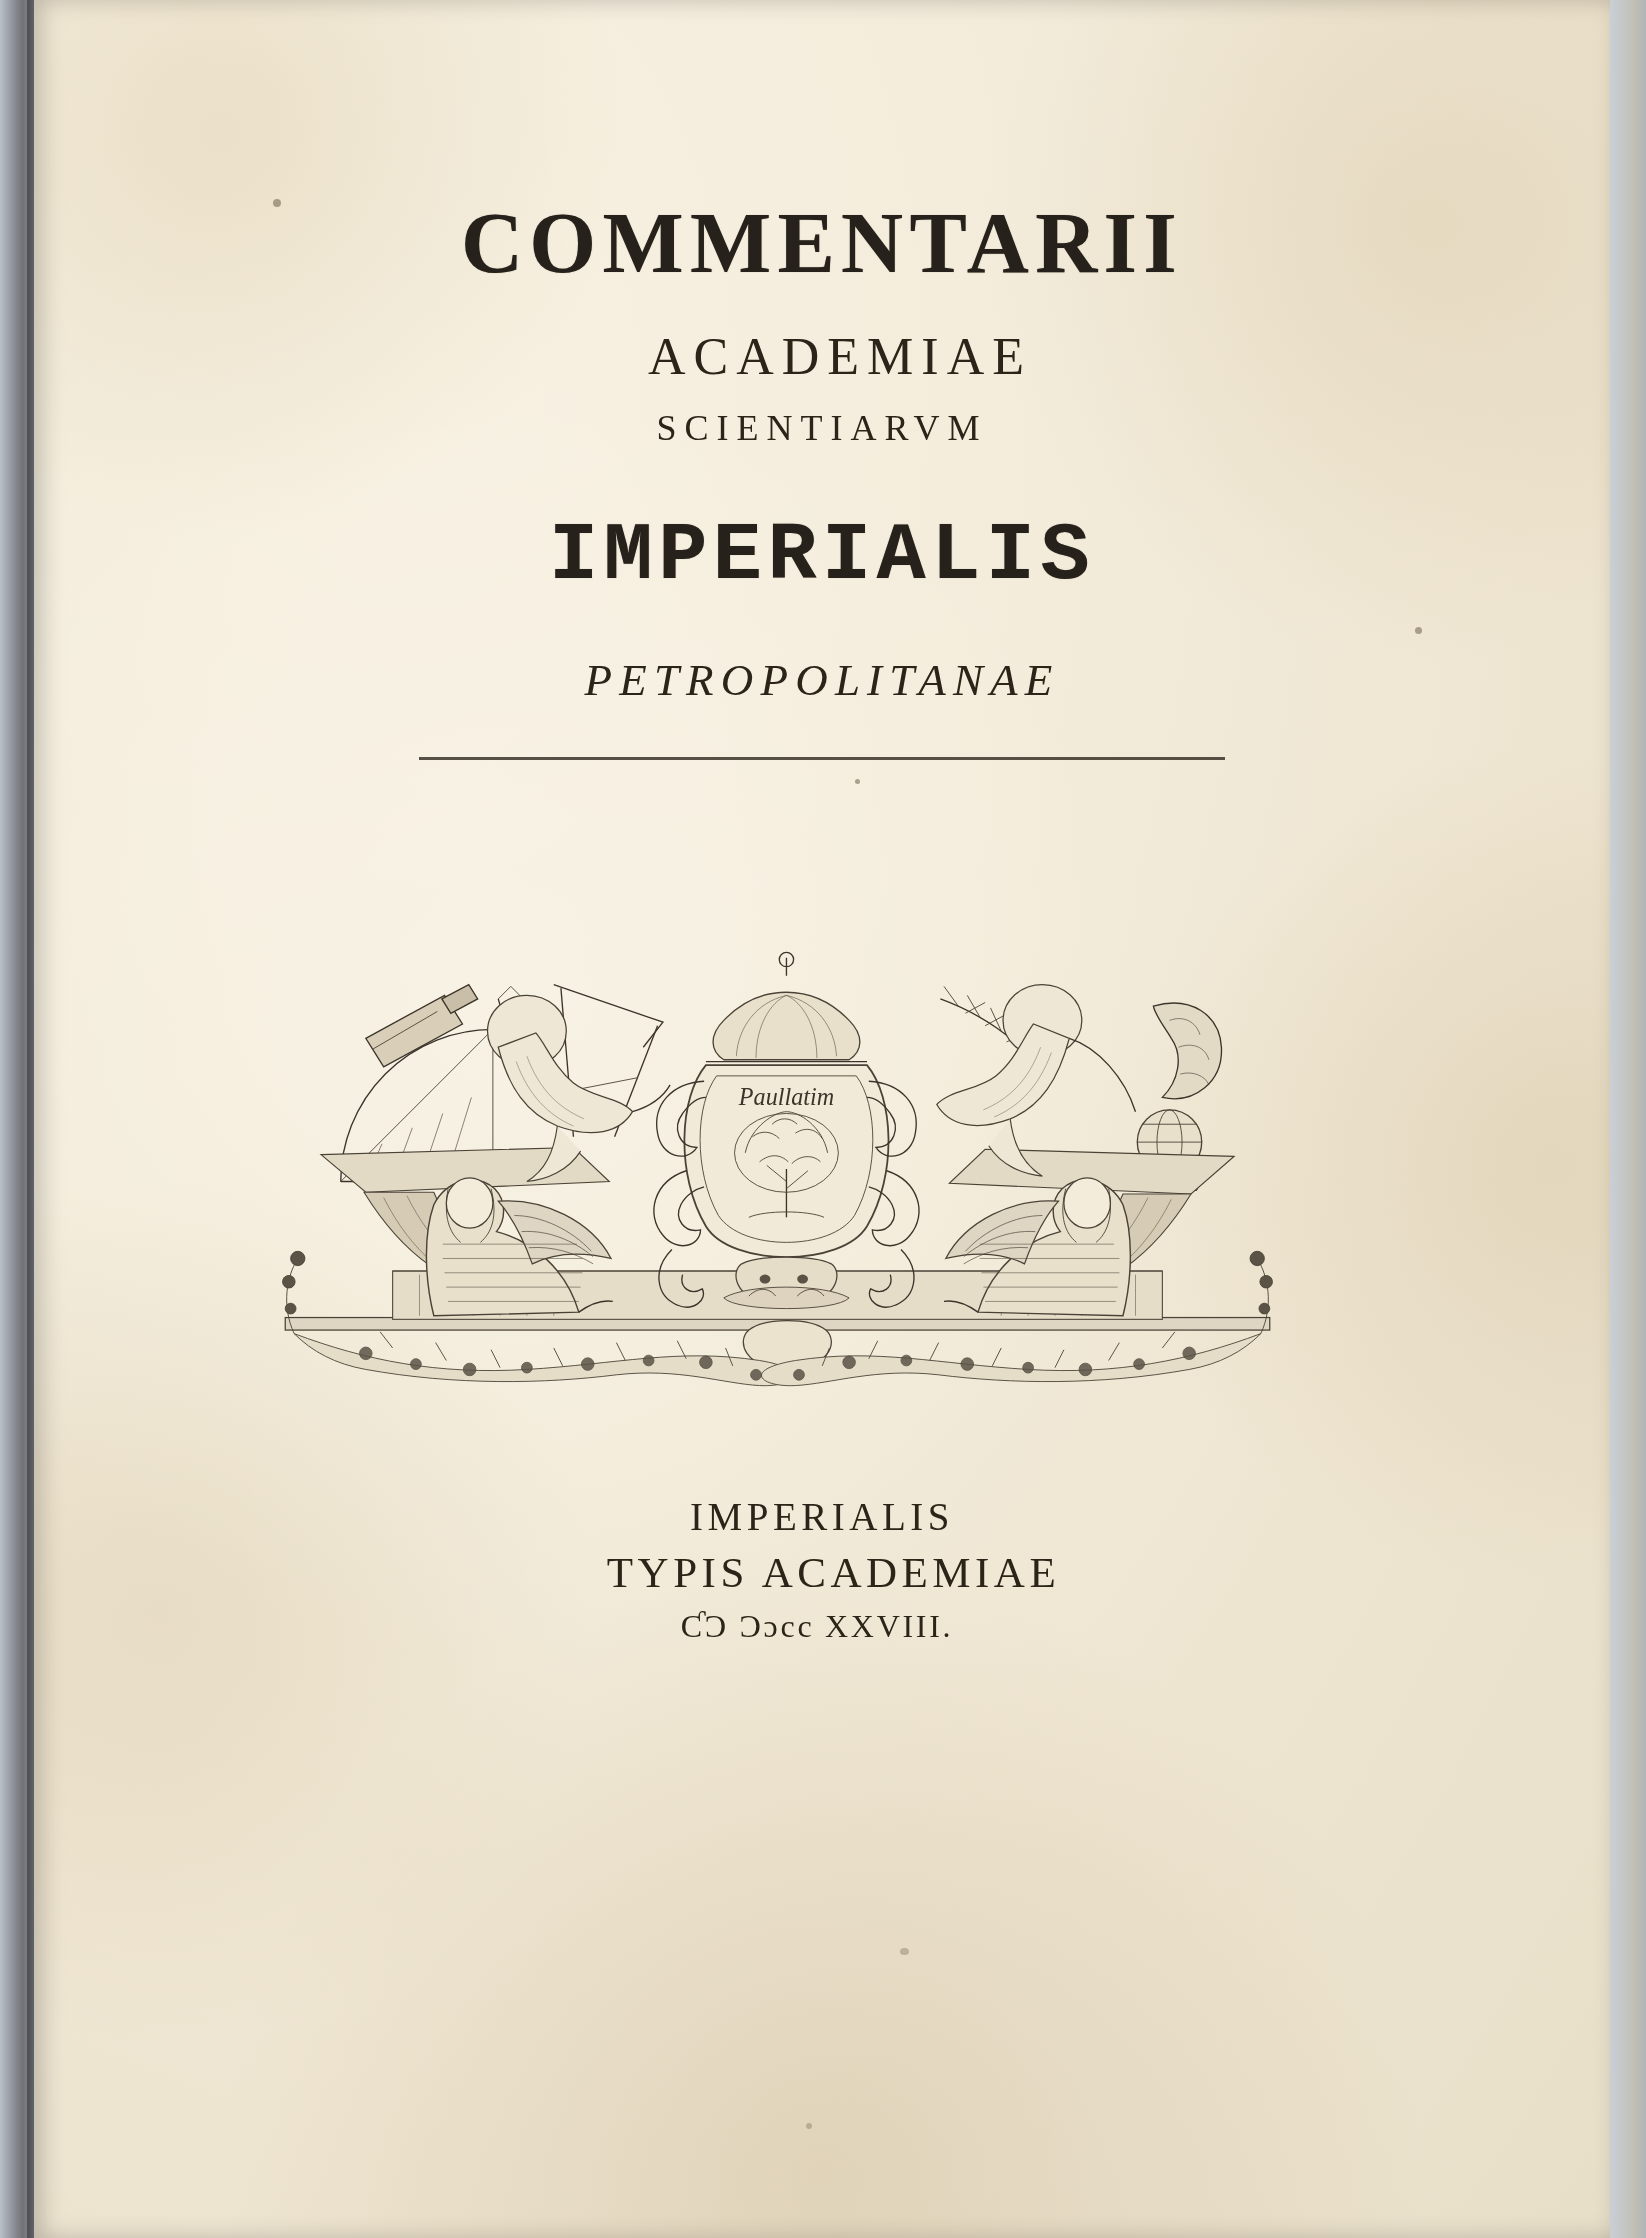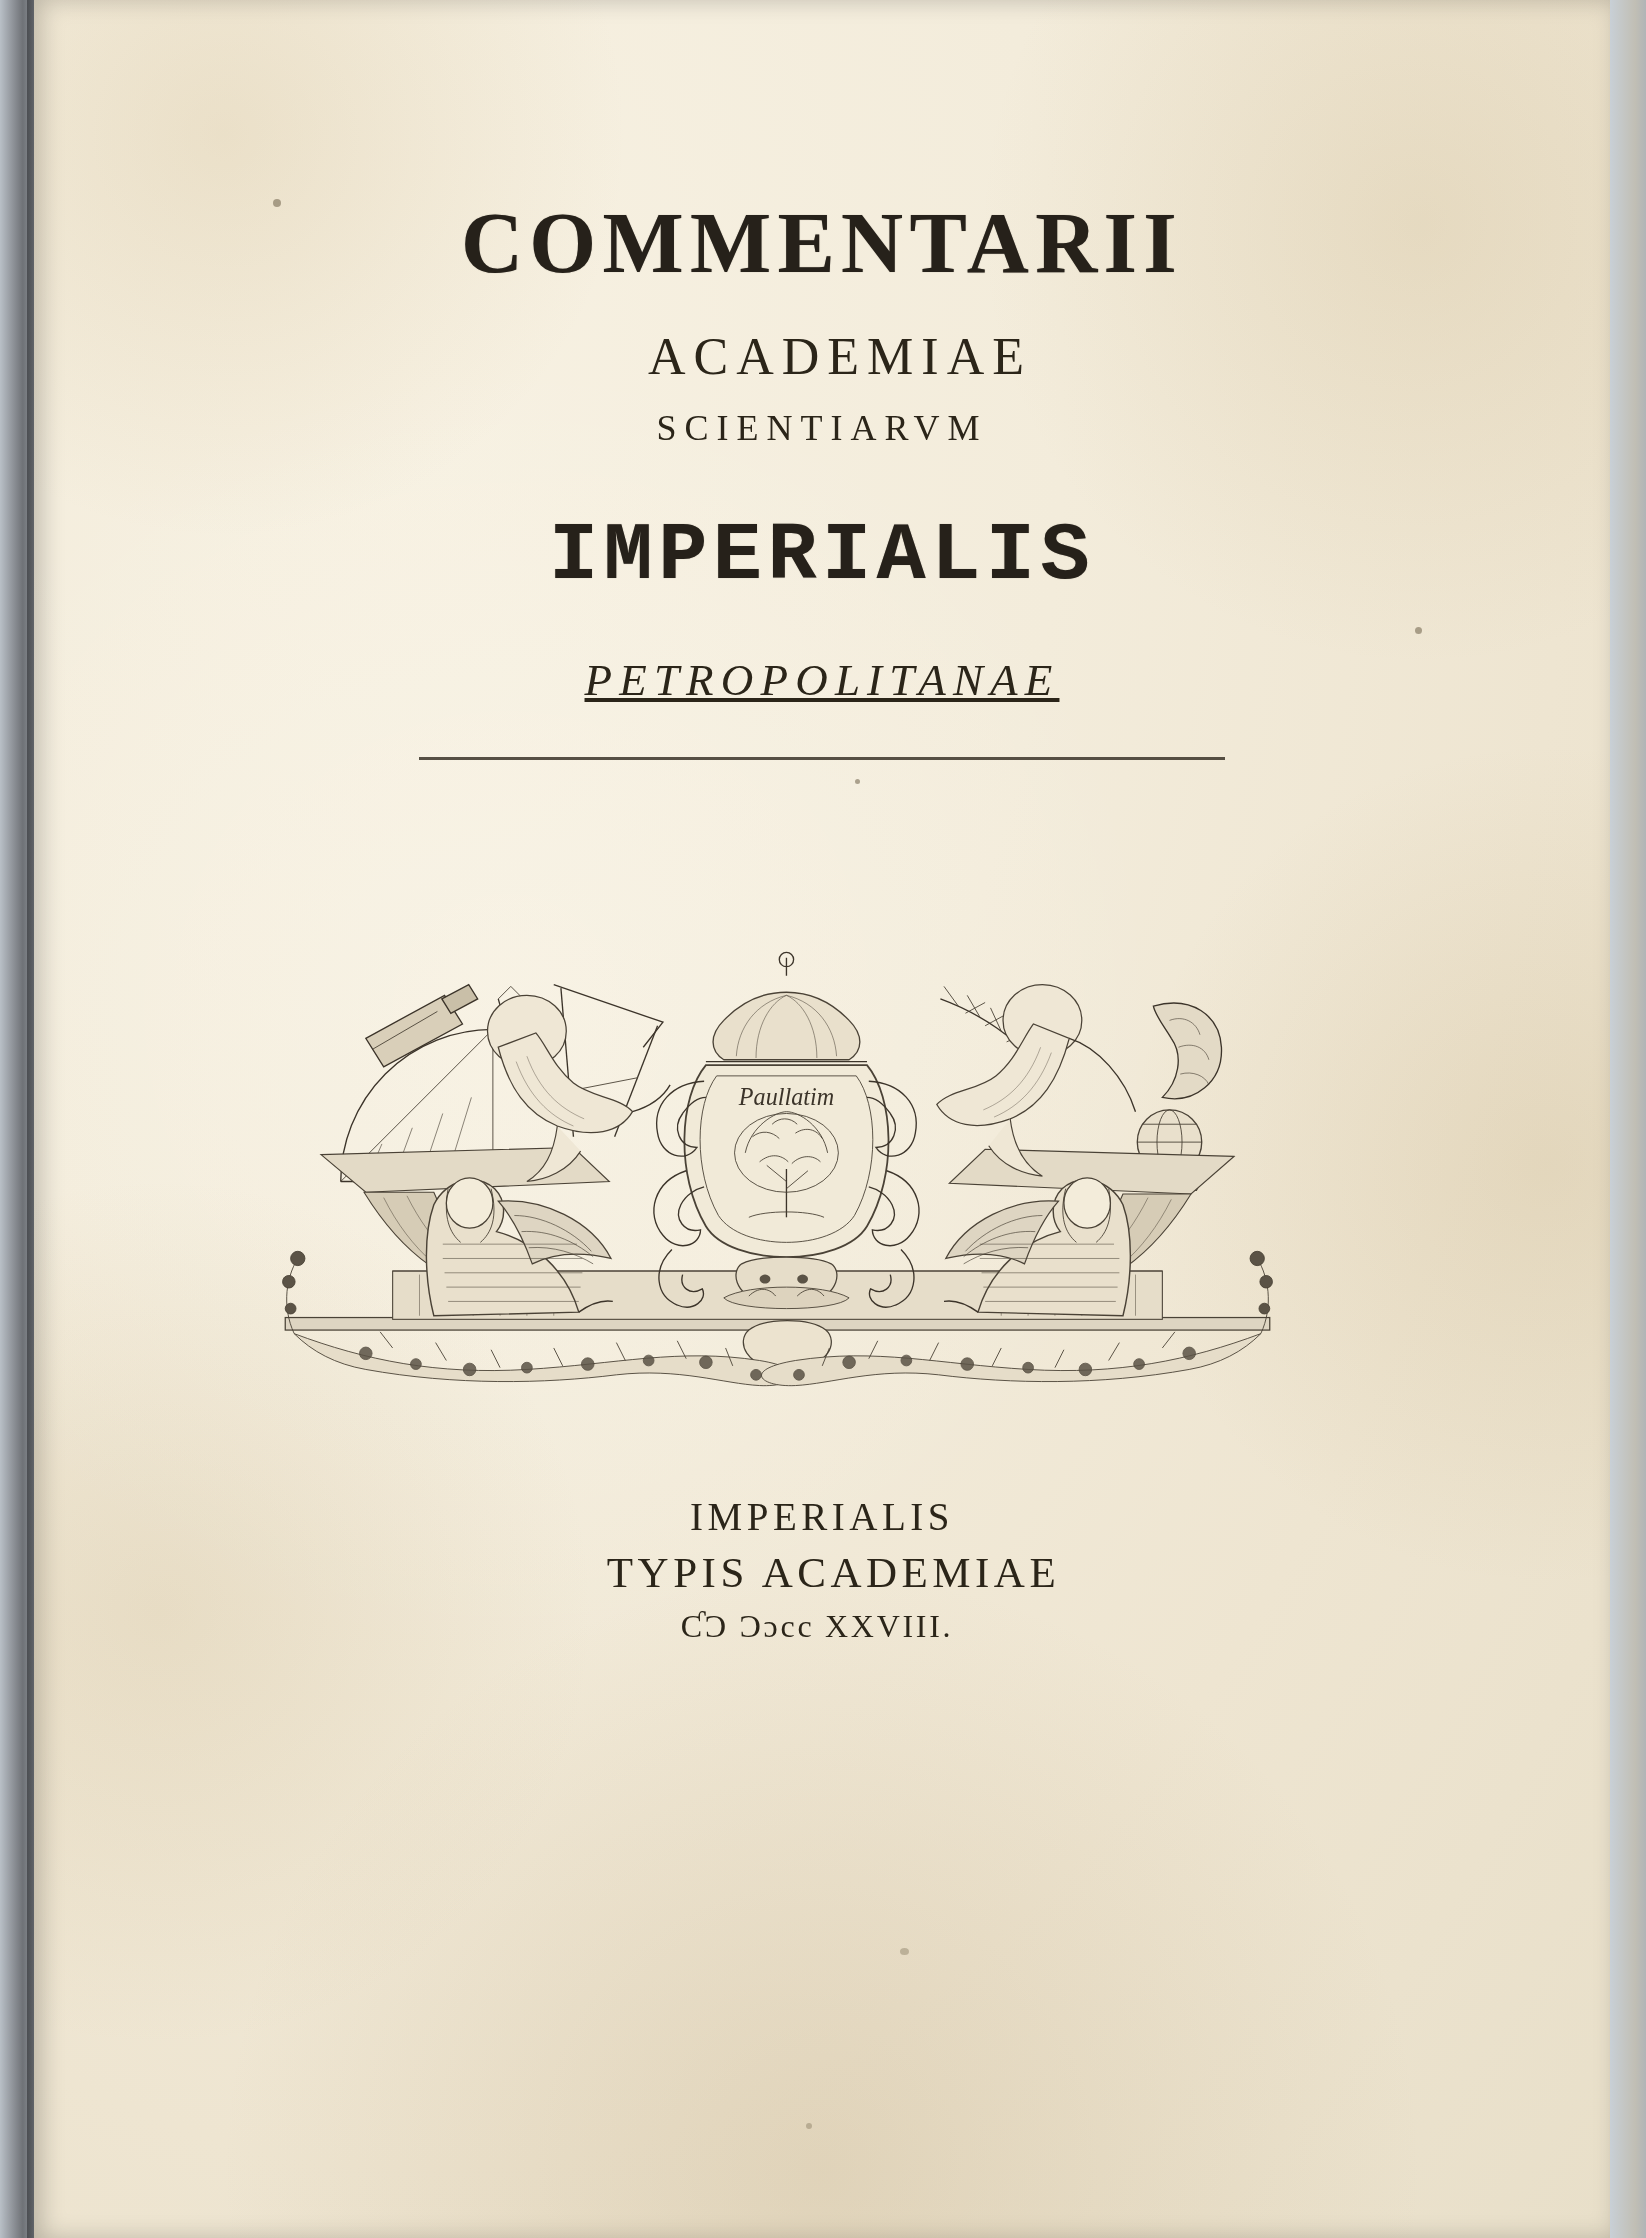--- a/index.html
+++ b/index.html
@@ -113,21 +113,20 @@
     font-family: Liberation Mono, monospace;
   }
   .ttl-5 {
     position: absolute;
     left: 0; right: 0;
     top: 654px;
     font-size: 45px;
     letter-spacing: 7.2px;
     font-style: italic;
     color: #2b2519;
-    text-decoration: underline;
   }
 
   #rule {
     position: absolute;
     left: 385px;
     top: 757px;
     width: 806px;
     height: 2.7px;
     background: #3a3328;
     opacity: 0.85;

